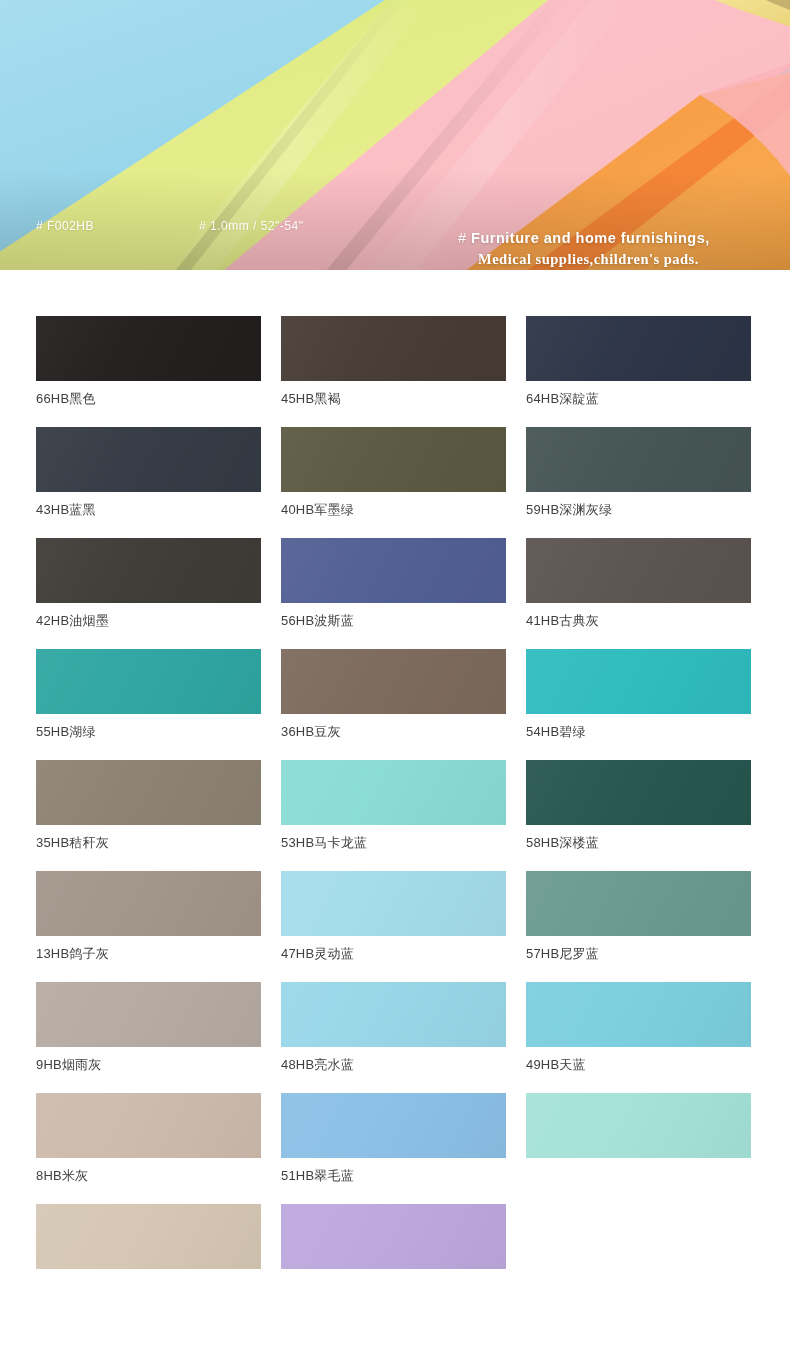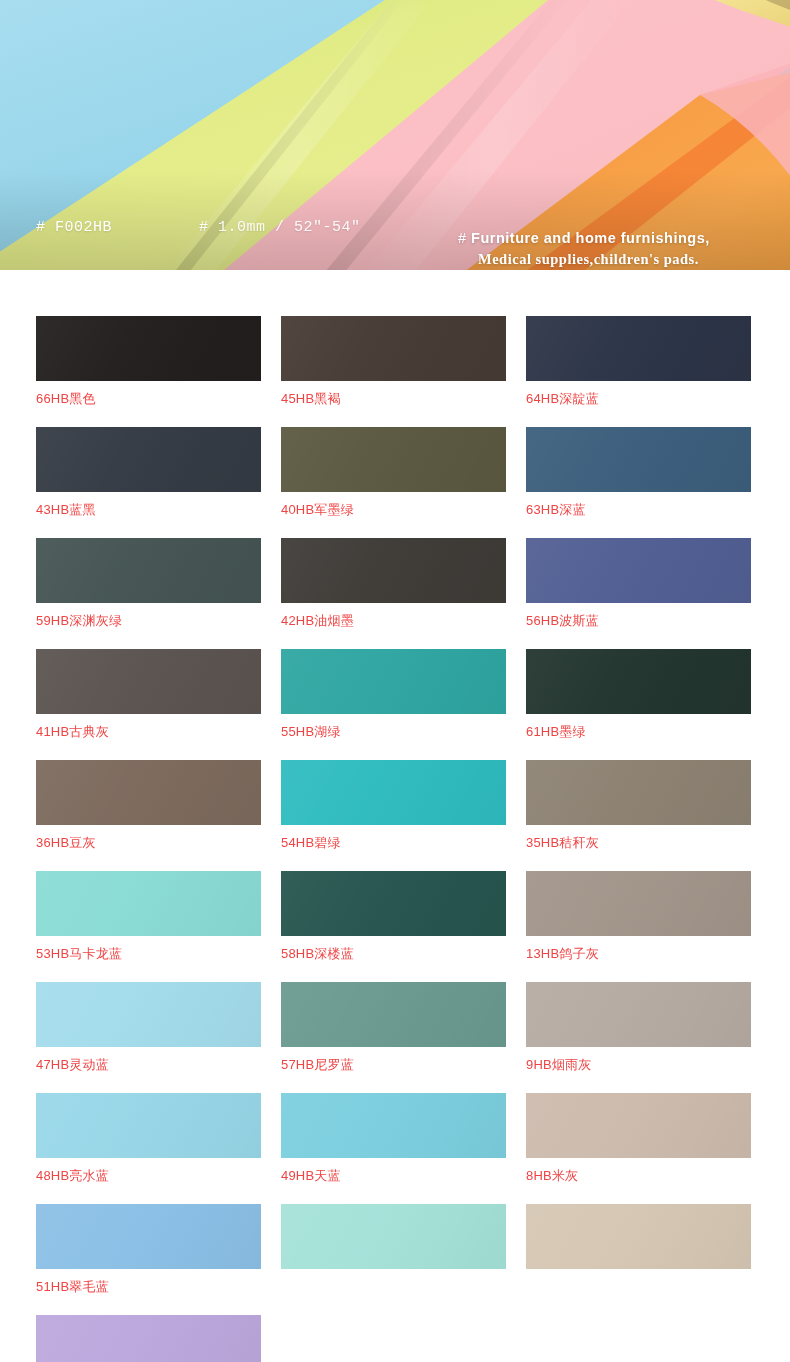--- a/index.html
+++ b/index.html
@@ -34,22 +34,22 @@
     position: absolute;
     left: 0;
     top: 0;
     width: 790px;
     height: 270px;
     pointer-events: none;
   }
   .cap-line {
     position: absolute;
     color: #ffffff;
-    font-family: Liberation Mono, monospace;
-    font-size: 15px;
+    font-family: Liberation Sans, sans-serif;
+    font-size: 12px;
     letter-spacing: 0.5px;
     text-shadow: 0 1px 2px rgba(0,0,0,0.13);
     white-space: nowrap;
   }
   .cap-code   { left: 36px;  top: 219px; }
   .cap-spec   { left: 199px; top: 219px; opacity: 0.93; }
   .cap-use    {
     left: 458px; top: 228px;
     font-family: "Liberation Sans", "DejaVu Sans", sans-serif;
     font-size: 14.5px;
@@ -96,21 +96,21 @@
                 rgba(255,255,255,0.055) 0%,
                 rgba(255,255,255,0.015) 38%,
                 rgba(0,0,0,0.018) 72%,
                 rgba(0,0,0,0.045) 100%);
   }
   .chip-label {
     display: block;
     margin-top: 10px;
     font-size: 13px;
     line-height: 16px;
-    color: #ef4444;
+    color: #404040;
     letter-spacing: 0.2px;
   }
 </style>
 </head>
 <body>
 
 <div class="hero">
 
   <svg class="hero-canvas" viewBox="0 0 790 270" preserveAspectRatio="none">
     <defs>
@@ -203,48 +203,40 @@
     </div>
     <div class="cell">
       <span class="chip" style="background-color: rgb(53, 59, 68);"></span>
       <span class="chip-label">43HB蓝黑</span>
     </div>
     <div class="cell">
       <span class="chip" style="background-color: rgb(91, 89, 65);"></span>
       <span class="chip-label">40HB军墨绿</span>
     </div>
     <div class="cell">
-      <span class="chip" style="background-color: rgb(60, 95, 125);"></span>
-      <span class="chip-label">63HB深蓝</span>
-    </div>
-    <div class="cell">
       <span class="chip" style="background-color: rgb(69, 85, 83);"></span>
       <span class="chip-label">59HB深渊灰绿</span>
     </div>
     <div class="cell">
       <span class="chip" style="background-color: rgb(63, 60, 56);"></span>
       <span class="chip-label">42HB油烟墨</span>
     </div>
     <div class="cell">
       <span class="chip" style="background-color: rgb(82, 95, 147);"></span>
       <span class="chip-label">56HB波斯蓝</span>
     </div>
     <div class="cell">
       <span class="chip" style="background-color: rgb(91, 84, 80);"></span>
       <span class="chip-label">41HB古典灰</span>
     </div>
     <div class="cell">
       <span class="chip" style="background-color: rgb(47, 166, 162);"></span>
       <span class="chip-label">55HB湖绿</span>
     </div>
     <div class="cell">
-      <span class="chip" style="background-color: rgb(35, 53, 47);"></span>
-      <span class="chip-label">61HB墨绿</span>
-    </div>
-    <div class="cell">
       <span class="chip" style="background-color: rgb(125, 106, 93);"></span>
       <span class="chip-label">36HB豆灰</span>
     </div>
     <div class="cell">
       <span class="chip" style="background-color: rgb(47, 188, 192);"></span>
       <span class="chip-label">54HB碧绿</span>
     </div>
     <div class="cell">
       <span class="chip" style="background-color: rgb(141, 130, 114);"></span>
       <span class="chip-label">35HB秸秆灰</span>

